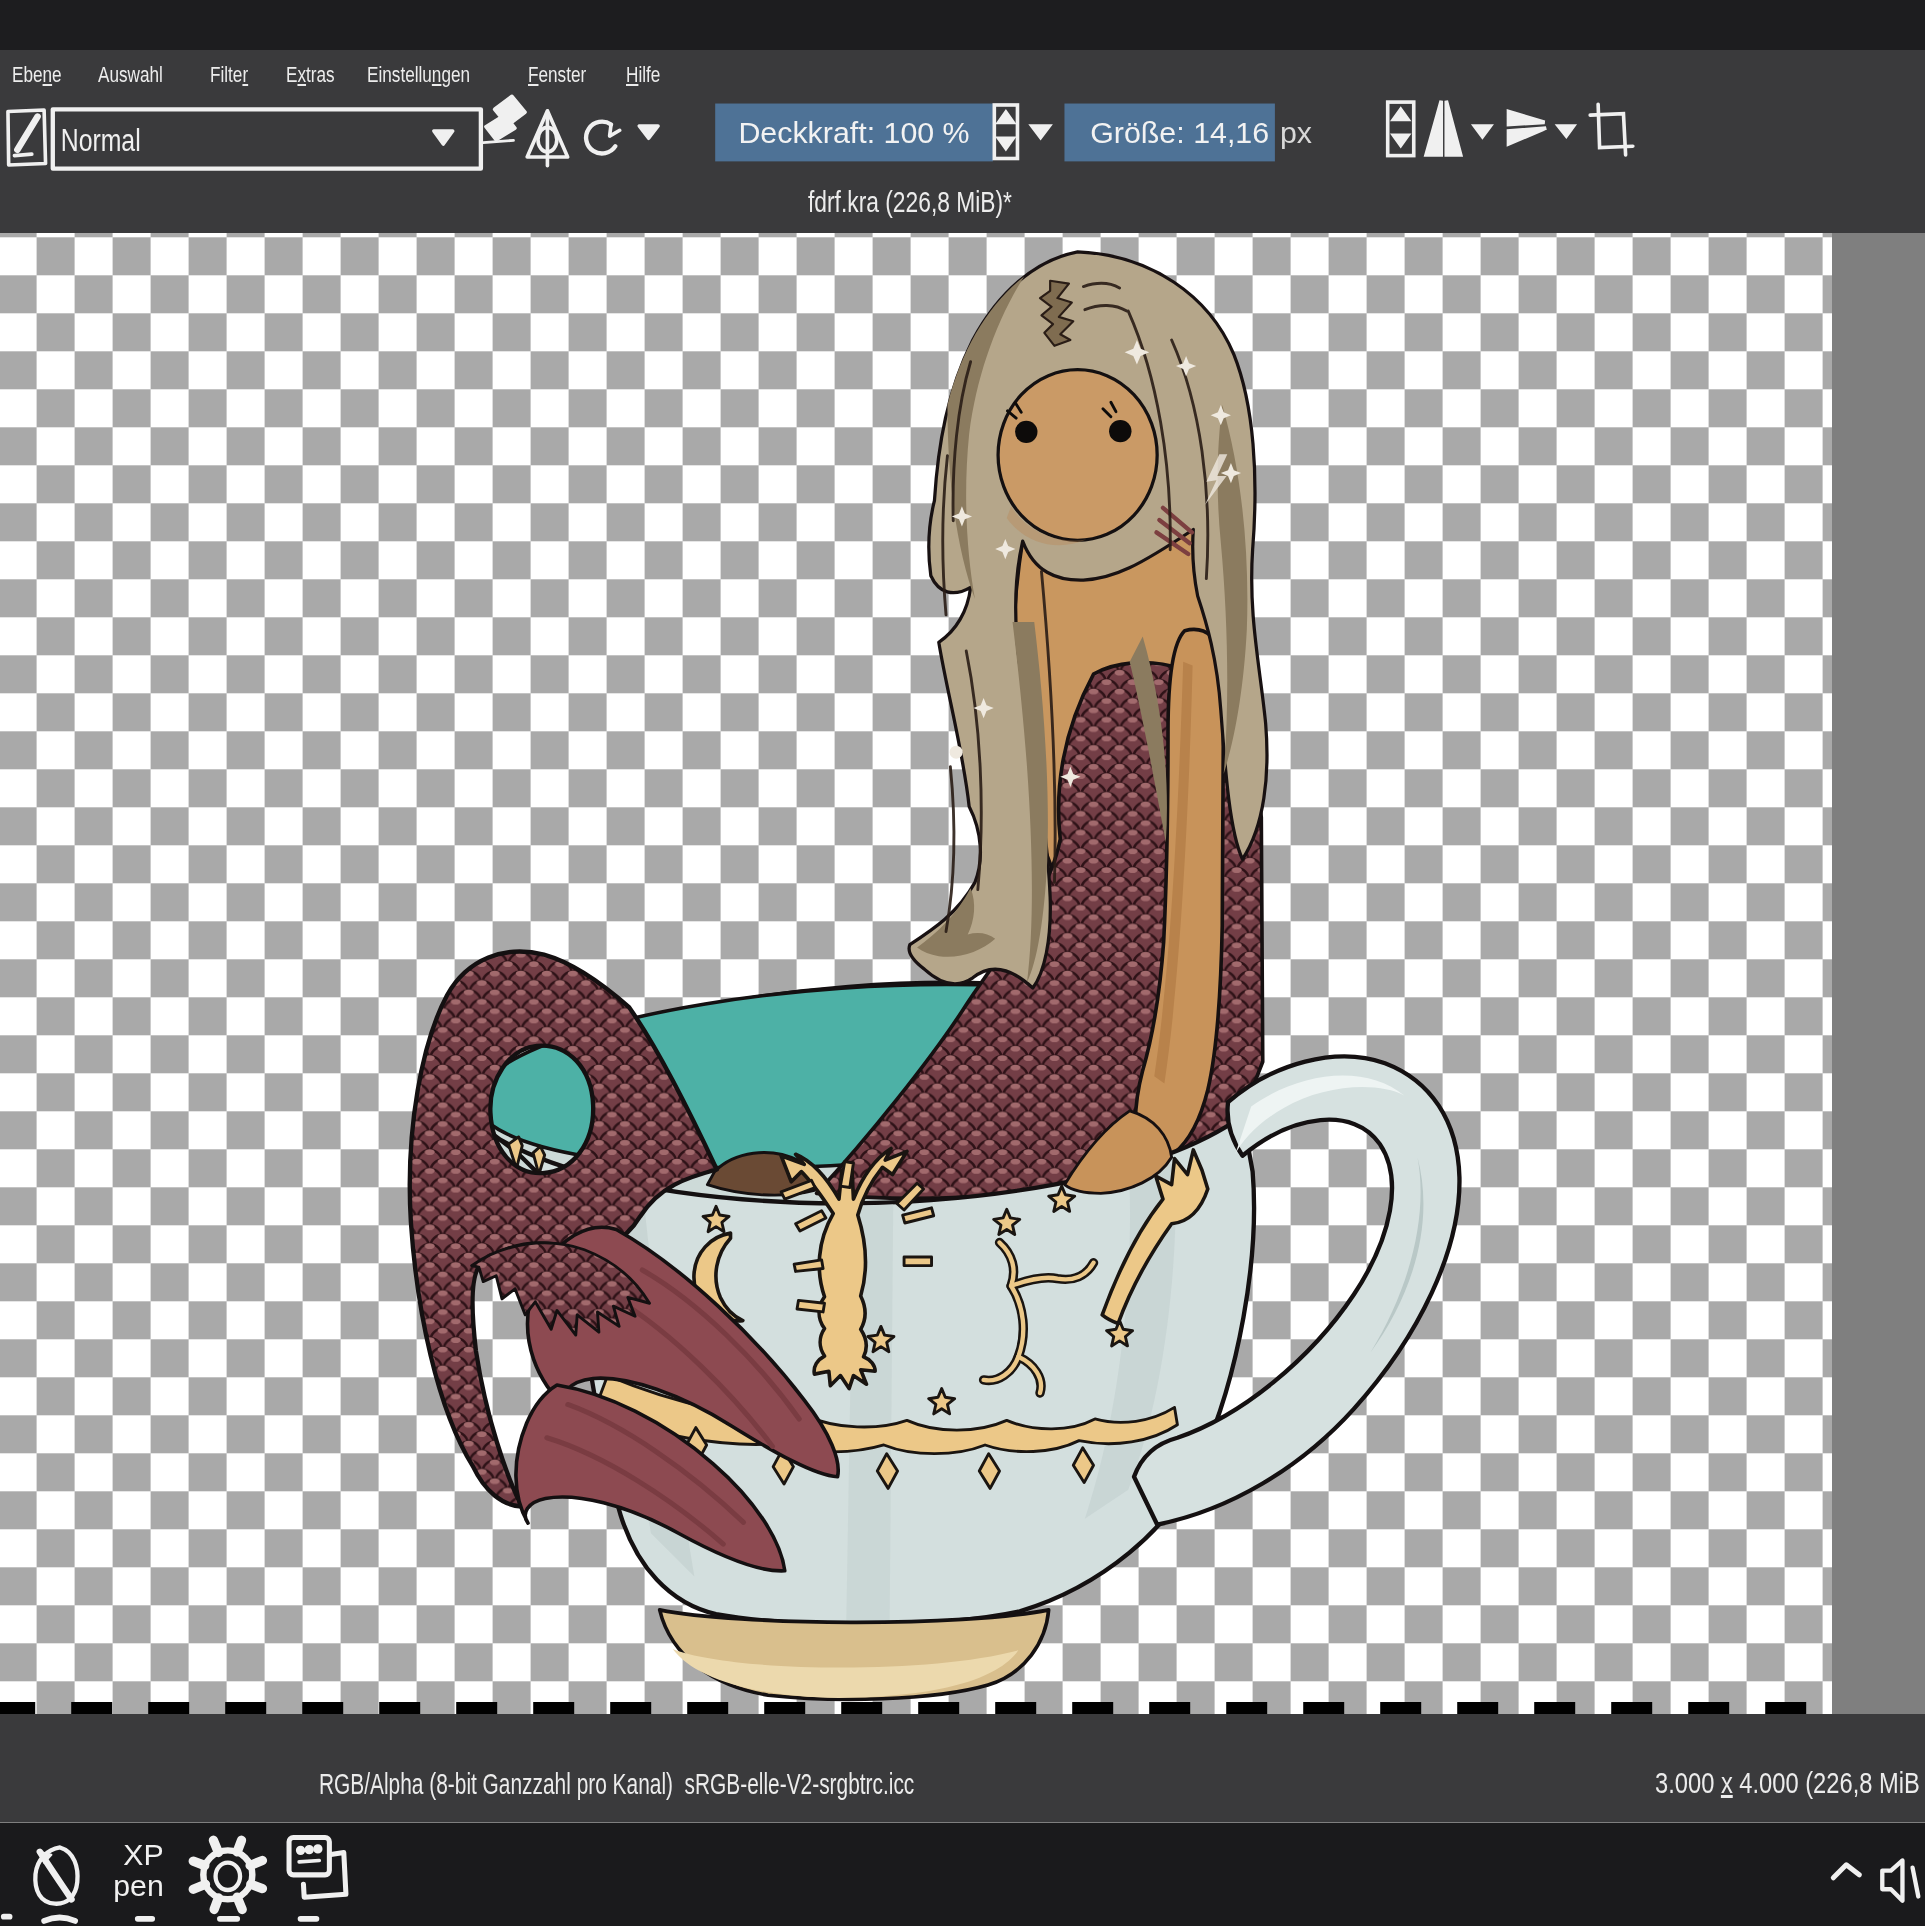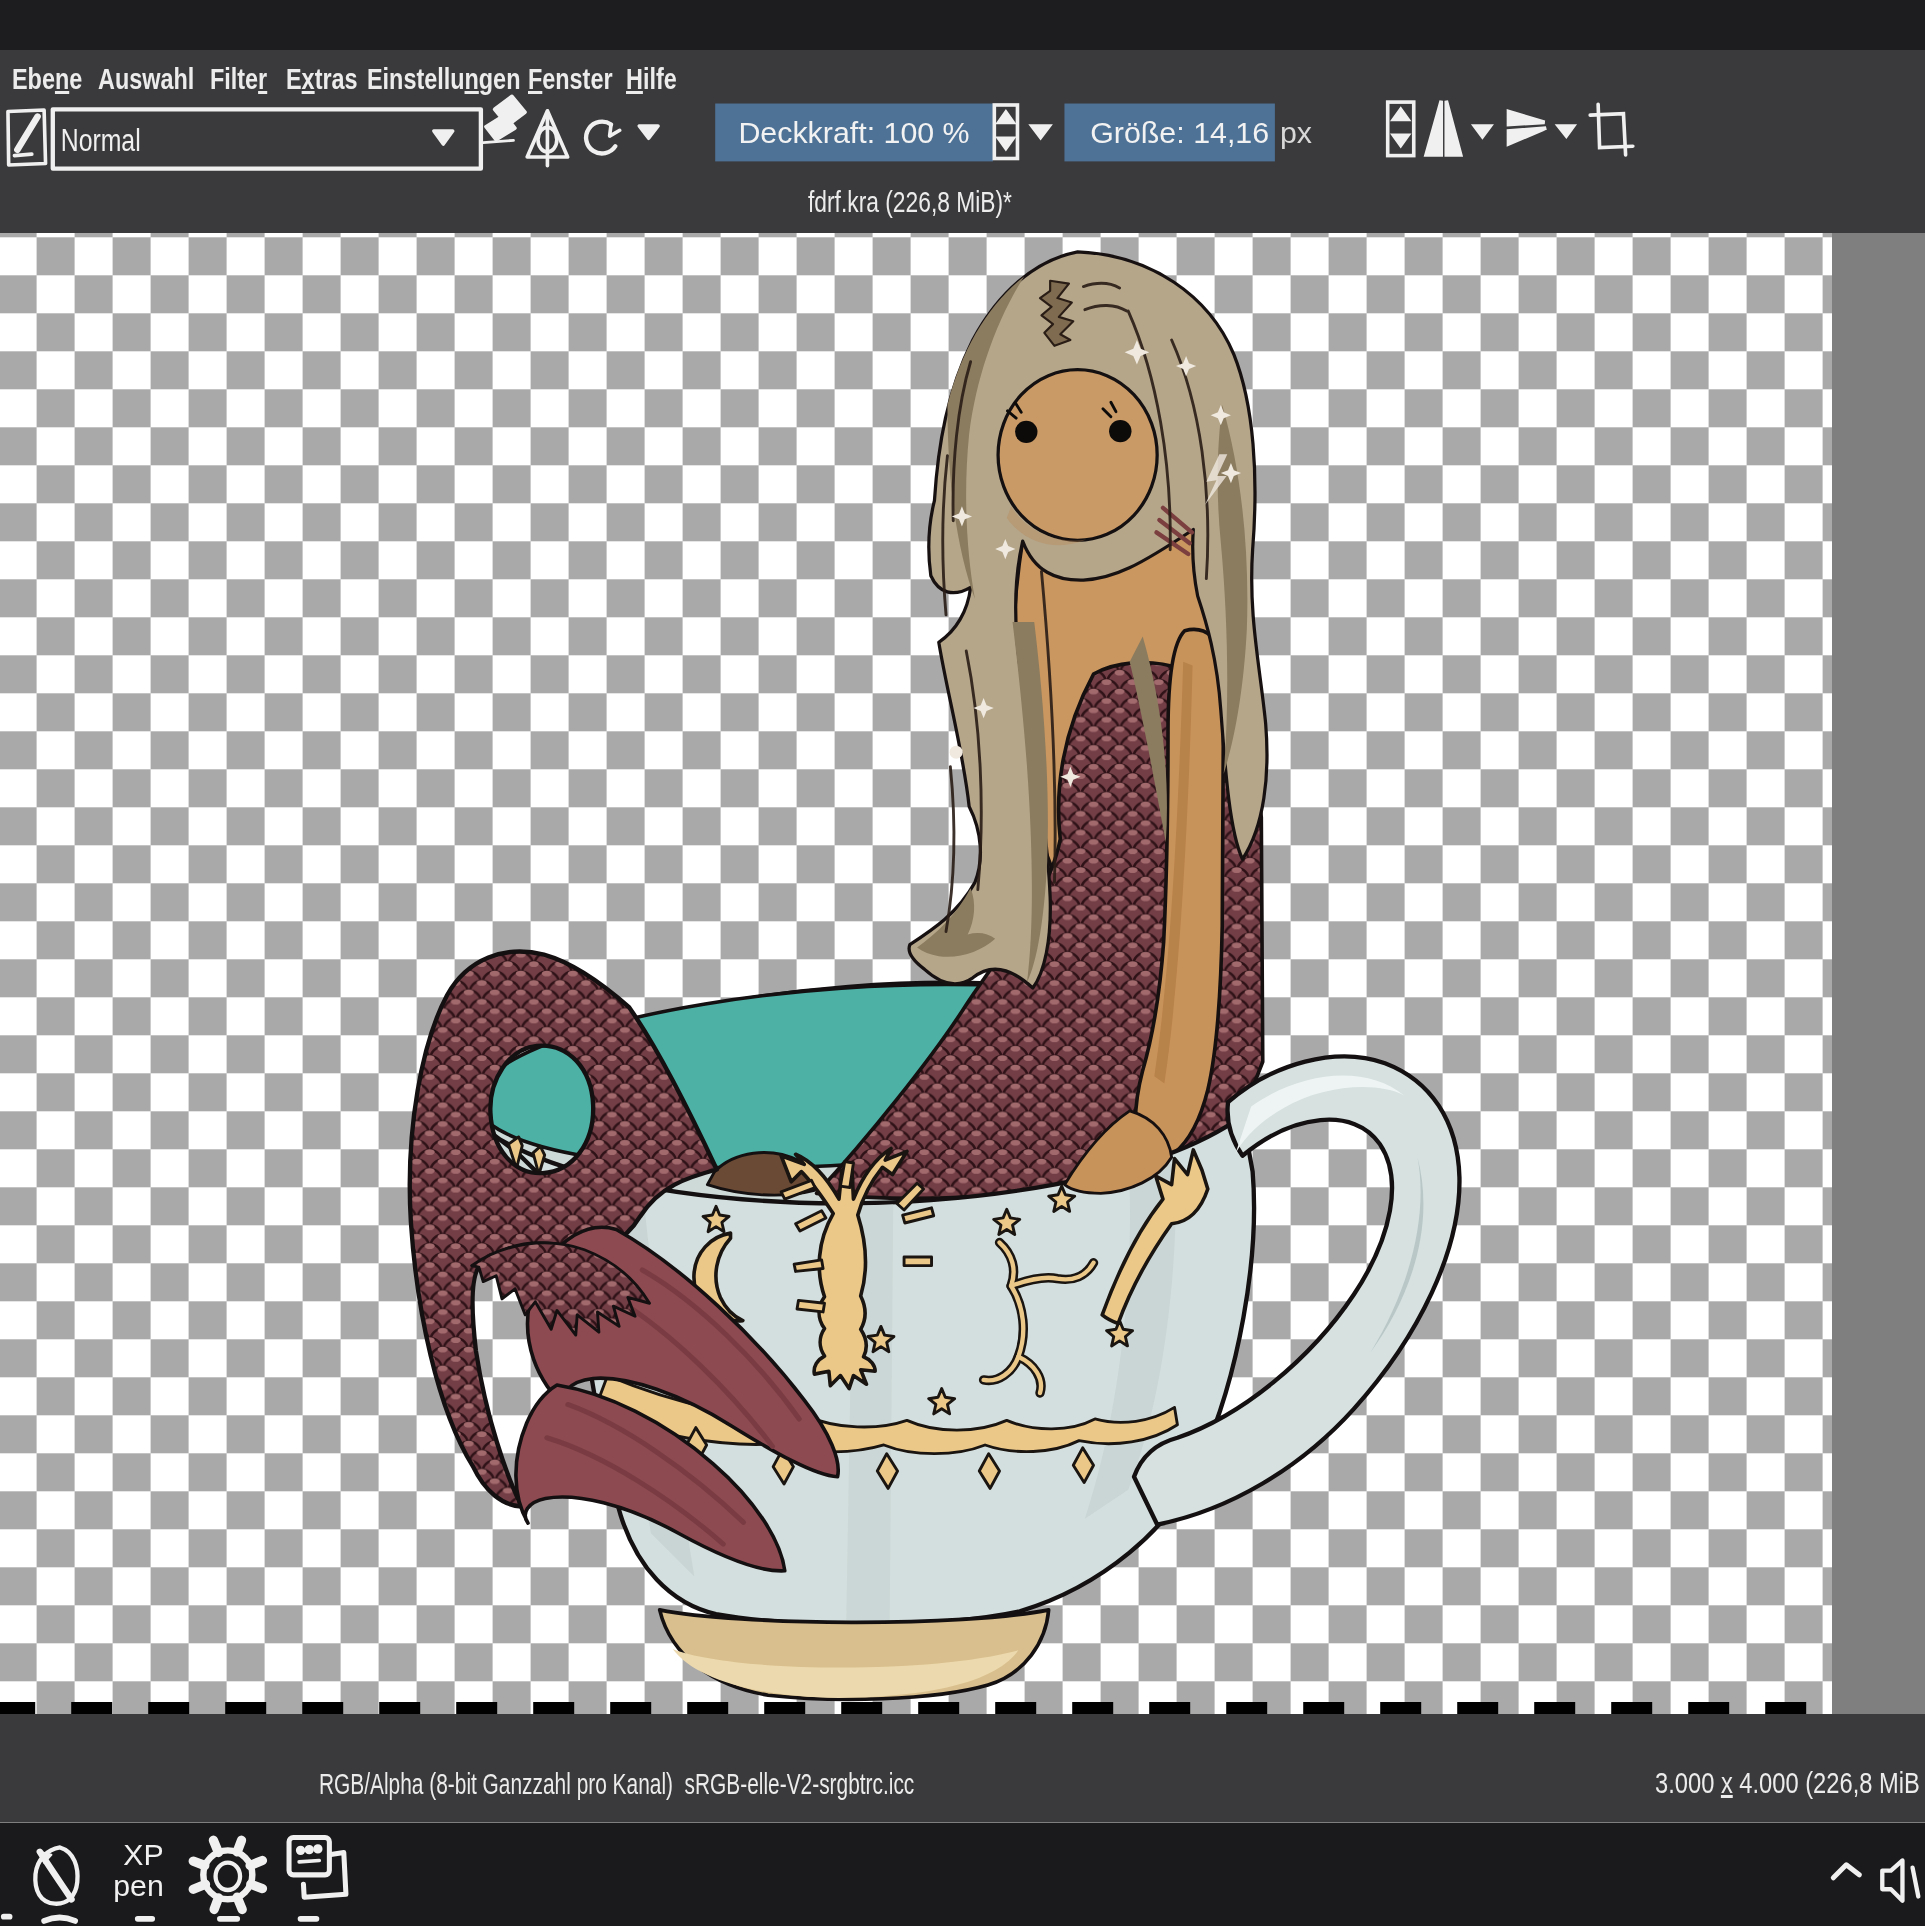--- a/index.html
+++ b/index.html
@@ -1,19 +1,19 @@
 <!DOCTYPE html>
 <html style="font-size:11.6px"><head>
 <meta charset="utf-8">
 <style>
 html,body{margin:0;padding:0;width:1925px;height:1926px;overflow:hidden;background:#7f7f7f;font-family:"Liberation Sans",sans-serif;}
 .abs{position:absolute;}
 #topbar{left:0;top:0;width:1925px;height:50px;background:#1d1d1f;}
 #toolbar{left:0;top:50px;width:1925px;height:183px;background:#3a3a3c;}
-#menurow{left:0;top:62px;width:1925px;height:36px;color:#ececec;font-size:30px;font-weight:bold;}
+#menurow{left:0;top:62px;width:1925px;height:36px;color:#ececec;font-size:22px;}
 #menurow span{position:absolute;top:0;white-space:nowrap;transform:scaleX(0.78);transform-origin:0 0;}
 #title{left:693px;top:185px;width:434px;text-align:center;color:#ececec;font-size:30px;white-space:nowrap;transform:scaleX(0.76);transform-origin:50% 0;}
 #canvas{left:0;top:233px;width:1832px;height:1481px;background-image:conic-gradient(#a9a9a9 25%,#ffffff 0 50%,#a9a9a9 0 75%,#ffffff 0);background-size:76px 76px;background-position:-1.4px 4.3px;}
 #dashes{left:0;top:1702px;width:1832px;height:11.6px;background-image:linear-gradient(90deg,#000 0 41px,transparent 41px 77px);background-size:77px 11.6px;background-position:-5.8px 0;}
 #gutter{left:1832px;top:233px;width:93px;height:1481px;background:#7f7f7f;}
 #statusbar{left:0;top:1714px;width:1925px;height:108px;background:#3a3a3c;color:#ececec;}
 #statustext{left:319px;top:1768px;font-size:29px;color:#ececec;white-space:nowrap;transform:scaleX(0.72);transform-origin:0 0;}
 #statusright{left:1655px;top:1766px;font-size:30px;color:#ececec;white-space:nowrap;transform:scaleX(0.79);transform-origin:0 0;}
 #taskbar{left:0;top:1823px;width:1925px;height:103px;background:#1a1a1c;}
 svg{position:absolute;overflow:visible;}

